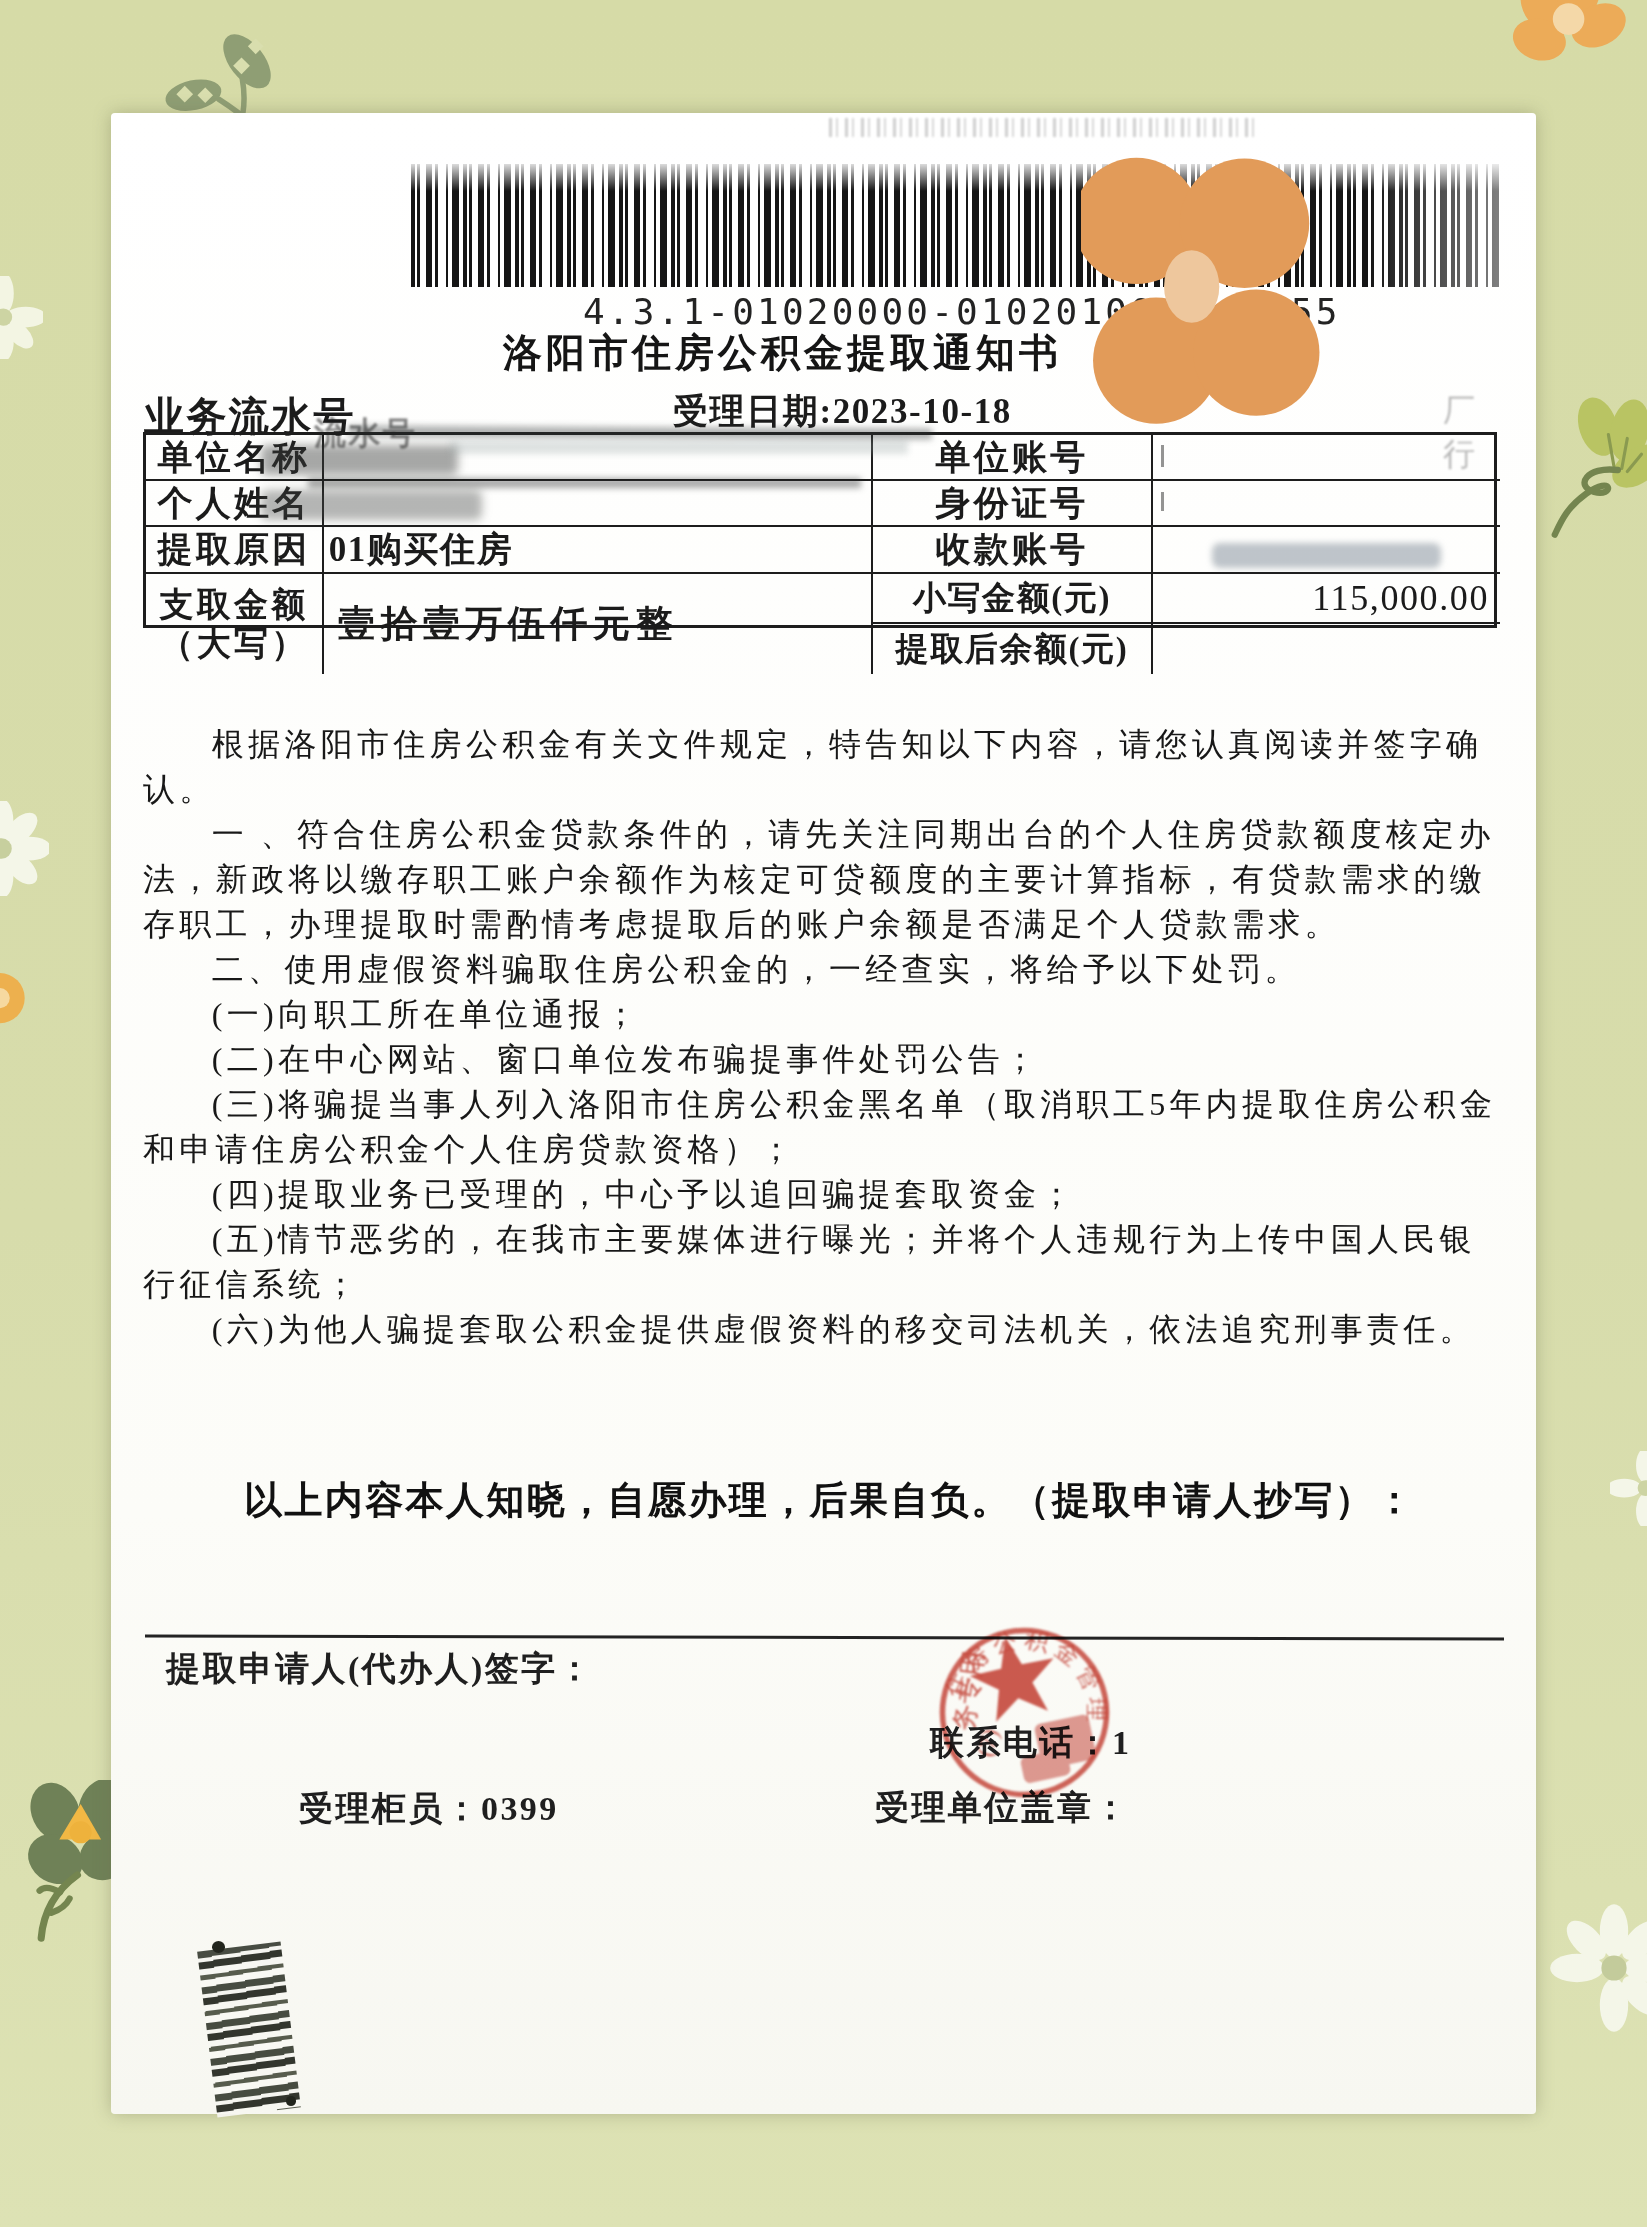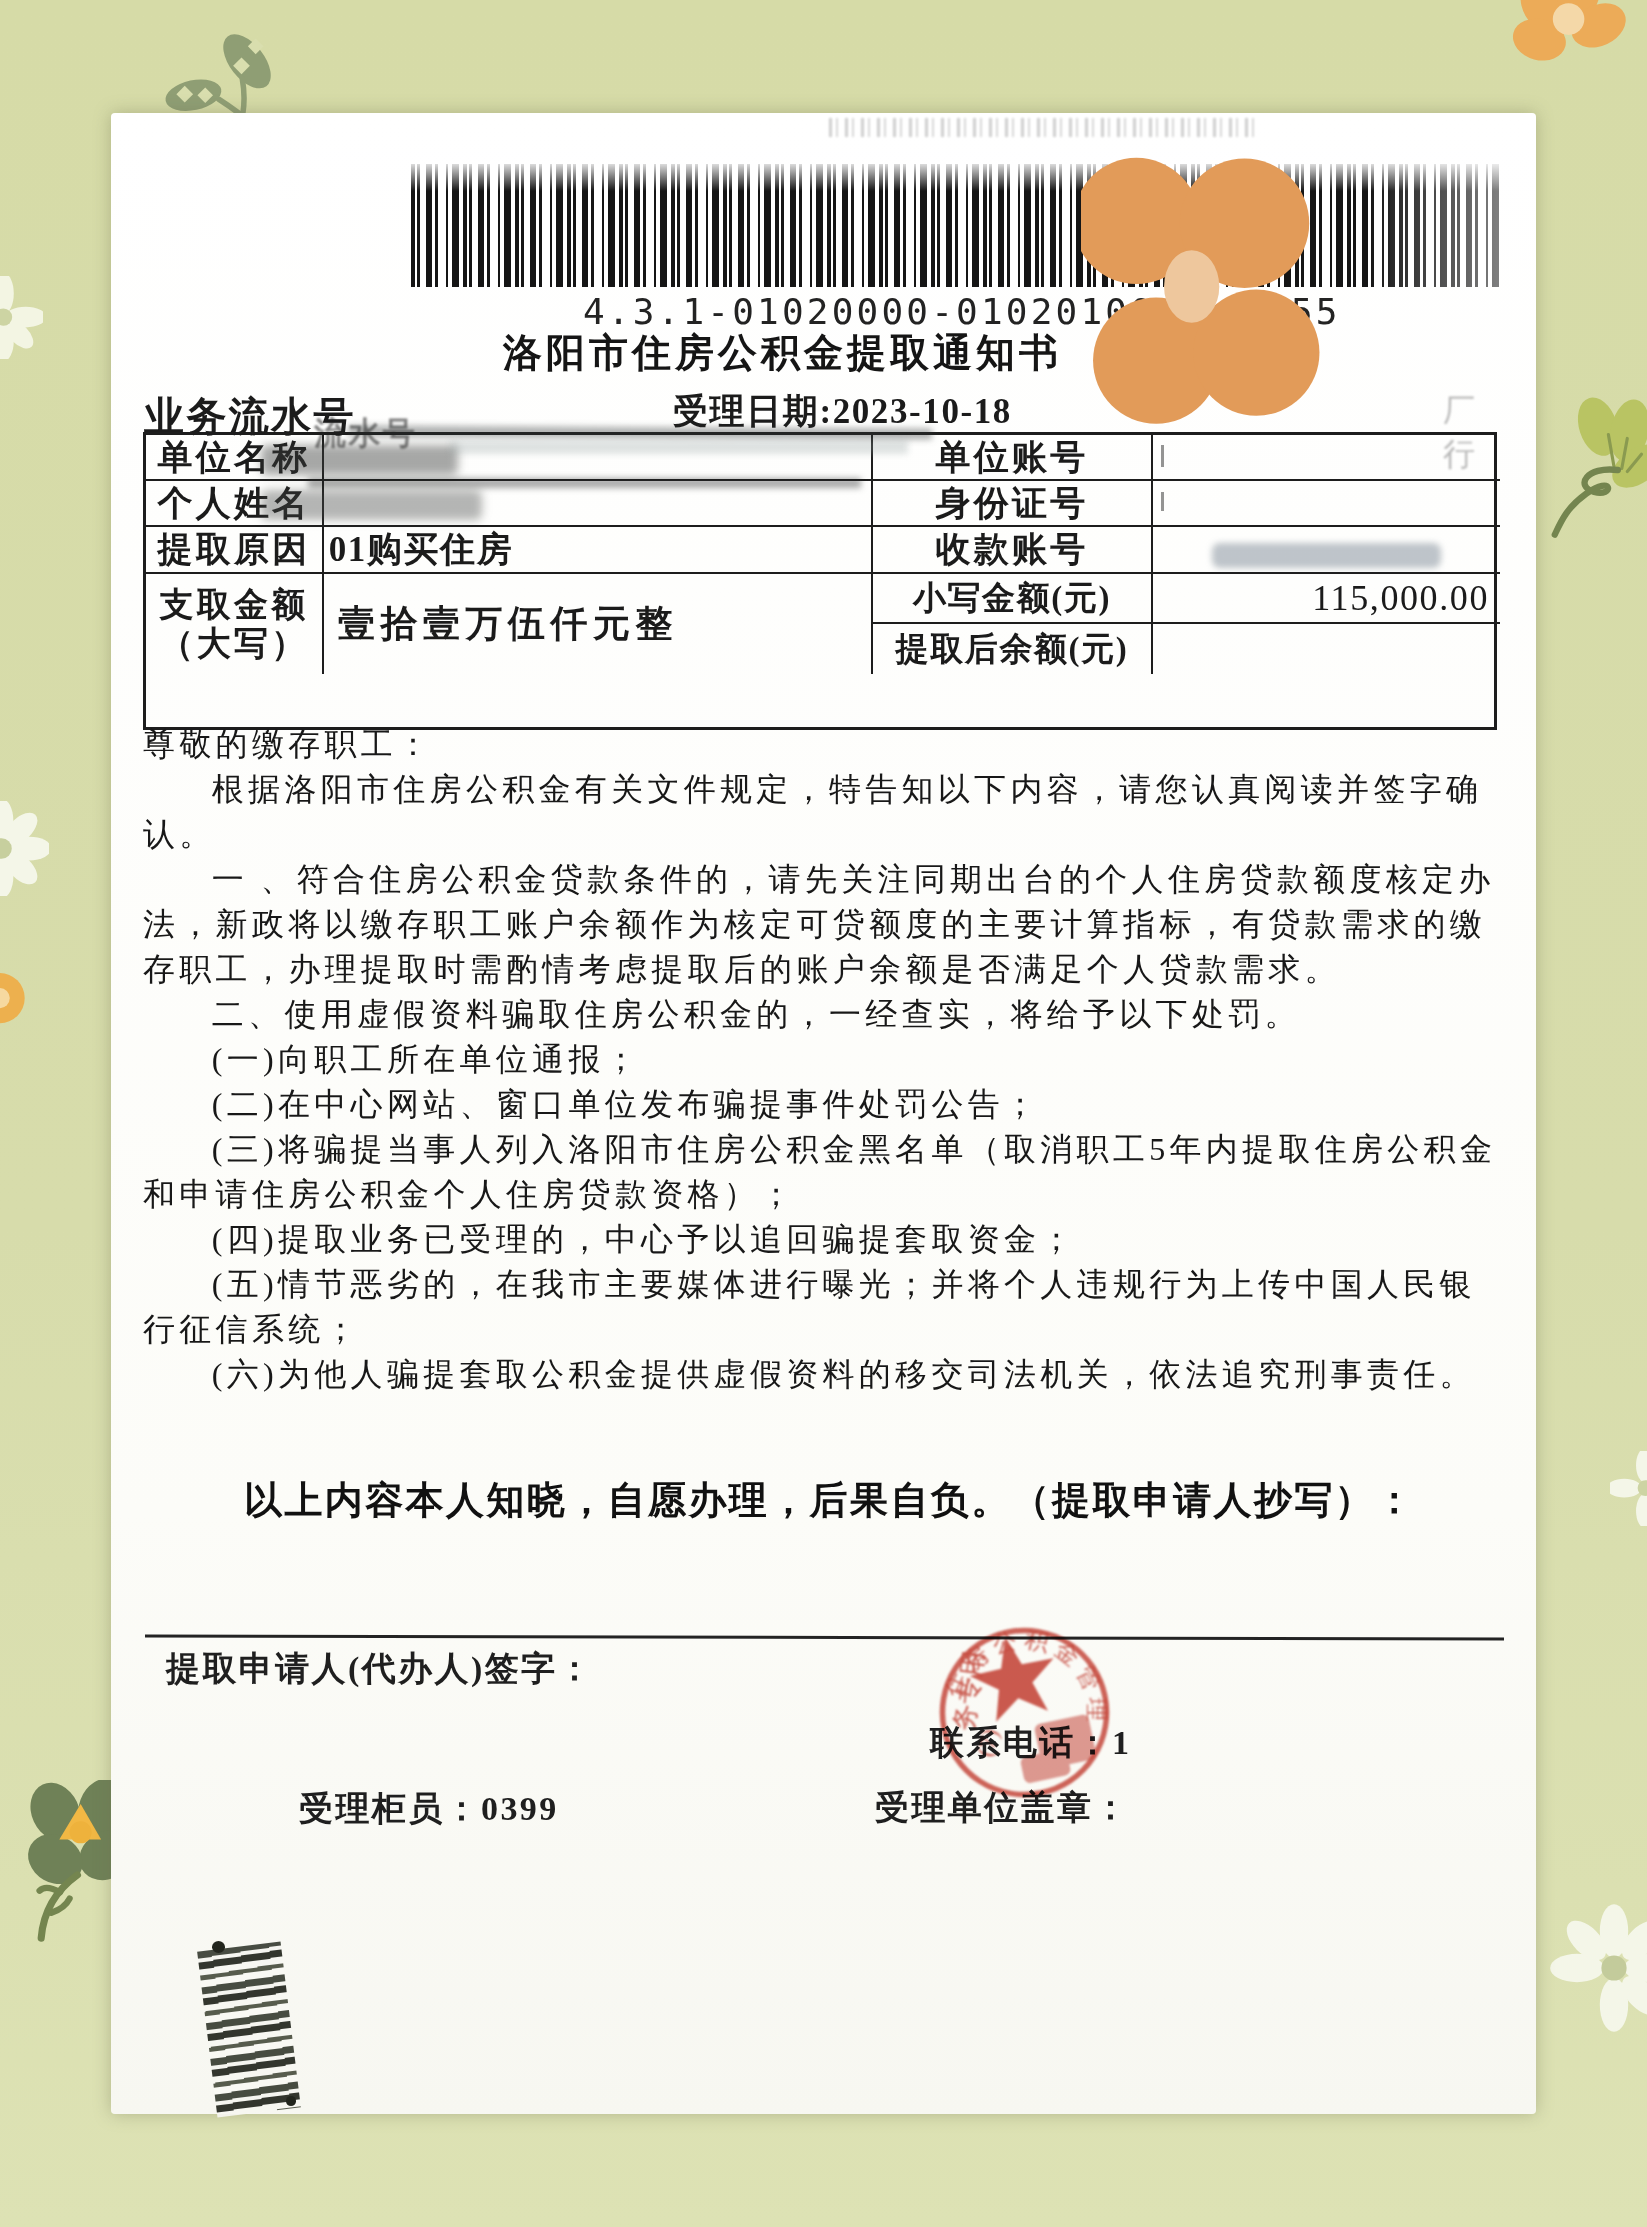--- a/index.html
+++ b/index.html
@@ -42,21 +42,21 @@
   .ink-dot{width:13.4px;height:12px;border-radius:50%;background:#22251d;filter:blur(0.4px);}
   
   .doc-title{left:332px;top:213px;width:679px;text-align:center;
     font-size:39px;font-weight:700;letter-spacing:4px;color:#151515;}
   .serial{left:33px;top:276px;font-size:40px;font-weight:600;letter-spacing:2.4px;}
   .serial-ghost{left:203px;top:279px;font-size:32px;font-weight:600;letter-spacing:2.4px;
     opacity:.55;filter:blur(0.8px);margin-top:20px;}
   .accept-date{left:562px;top:275px;font-size:35px;font-weight:600;letter-spacing:1.6px;text-align:right;}
   .corner-mark{left:1332px;top:276px;font-size:32px;opacity:.30;filter:blur(0.8px);letter-spacing:11px;}
   
-  .tbl{left:32px;top:319px;width:1354px;height:298px;display:grid;
+  .tbl{left:32px;top:319px;width:1354px;height:196px;display:grid;
     grid-template-columns:178px 549px 280px 347px;
     grid-template-rows:46px 46px 47px 50px 50px;
     border:3.2px solid #1d1d1d;box-sizing:border-box;background:transparent;}
   .tbl>div{border-right:2.4px solid #1d1d1d;border-bottom:2.4px solid #1d1d1d;
     display:flex;align-items:center;justify-content:center;
     font-size:35px;font-weight:600;letter-spacing:3.2px;box-sizing:border-box;position:relative;}
   .tbl>div.lc{border-right:none;}
   .tbl>div.lr{border-bottom:none;}
   .tbl .val{justify-content:flex-start;padding-left:4.7px;font-weight:600;letter-spacing:1.6px;}
   .tbl .num{justify-content:flex-end;padding-right:11px;font-weight:500;font-size:36px;letter-spacing:1.6px;}
@@ -250,21 +250,20 @@
     <div class="abs smear sm-top"></div>
     <div class="abs smear sm-name"></div>
     <div class="abs smear sm-name2"></div>
     <div class="abs smear sm-row2"></div>
     <div class="abs smear sm-person"></div>
     <div class="abs smear sm-acct"></div>
     <div class="abs tick" style="left:1050px;top:332px;height:22px;"></div>
     <div class="abs tick" style="left:1050px;top:379px;height:19px;"></div>
 
     <div class="abs body-text">
-      <p>尊敬的缴存职工：</p>
       <p class="ind">根据洛阳市住房公积金有关文件规定，特告知以下内容，请您认真阅读并签字确认。</p>
       <p class="ind">一 、符合住房公积金贷款条件的，请先关注同期出台的个人住房贷款额度核定办法，新政将以缴存职工账户余额作为核定可贷额度的主要计算指标，有贷款需求的缴存职工，办理提取时需酌情考虑提取后的账户余额是否满足个人贷款需求。</p>
       <p class="ind">二、使用虚假资料骗取住房公积金的，一经查实，将给予以下处罚。</p>
       <p class="ind">(一)向职工所在单位通报；</p>
       <p class="ind">(二)在中心网站、窗口单位发布骗提事件处罚公告；</p>
       <p class="ind">(三)将骗提当事人列入洛阳市住房公积金黑名单（取消职工5年内提取住房公积金和申请住房公积金个人住房贷款资格）；</p>
       <p class="ind">(四)提取业务已受理的，中心予以追回骗提套取资金；</p>
       <p class="ind">(五)情节恶劣的，在我市主要媒体进行曝光；并将个人违规行为上传中国人民银行征信系统；</p>
       <p class="ind">(六)为他人骗提套取公积金提供虚假资料的移交司法机关，依法追究刑事责任。</p>
     </div>

